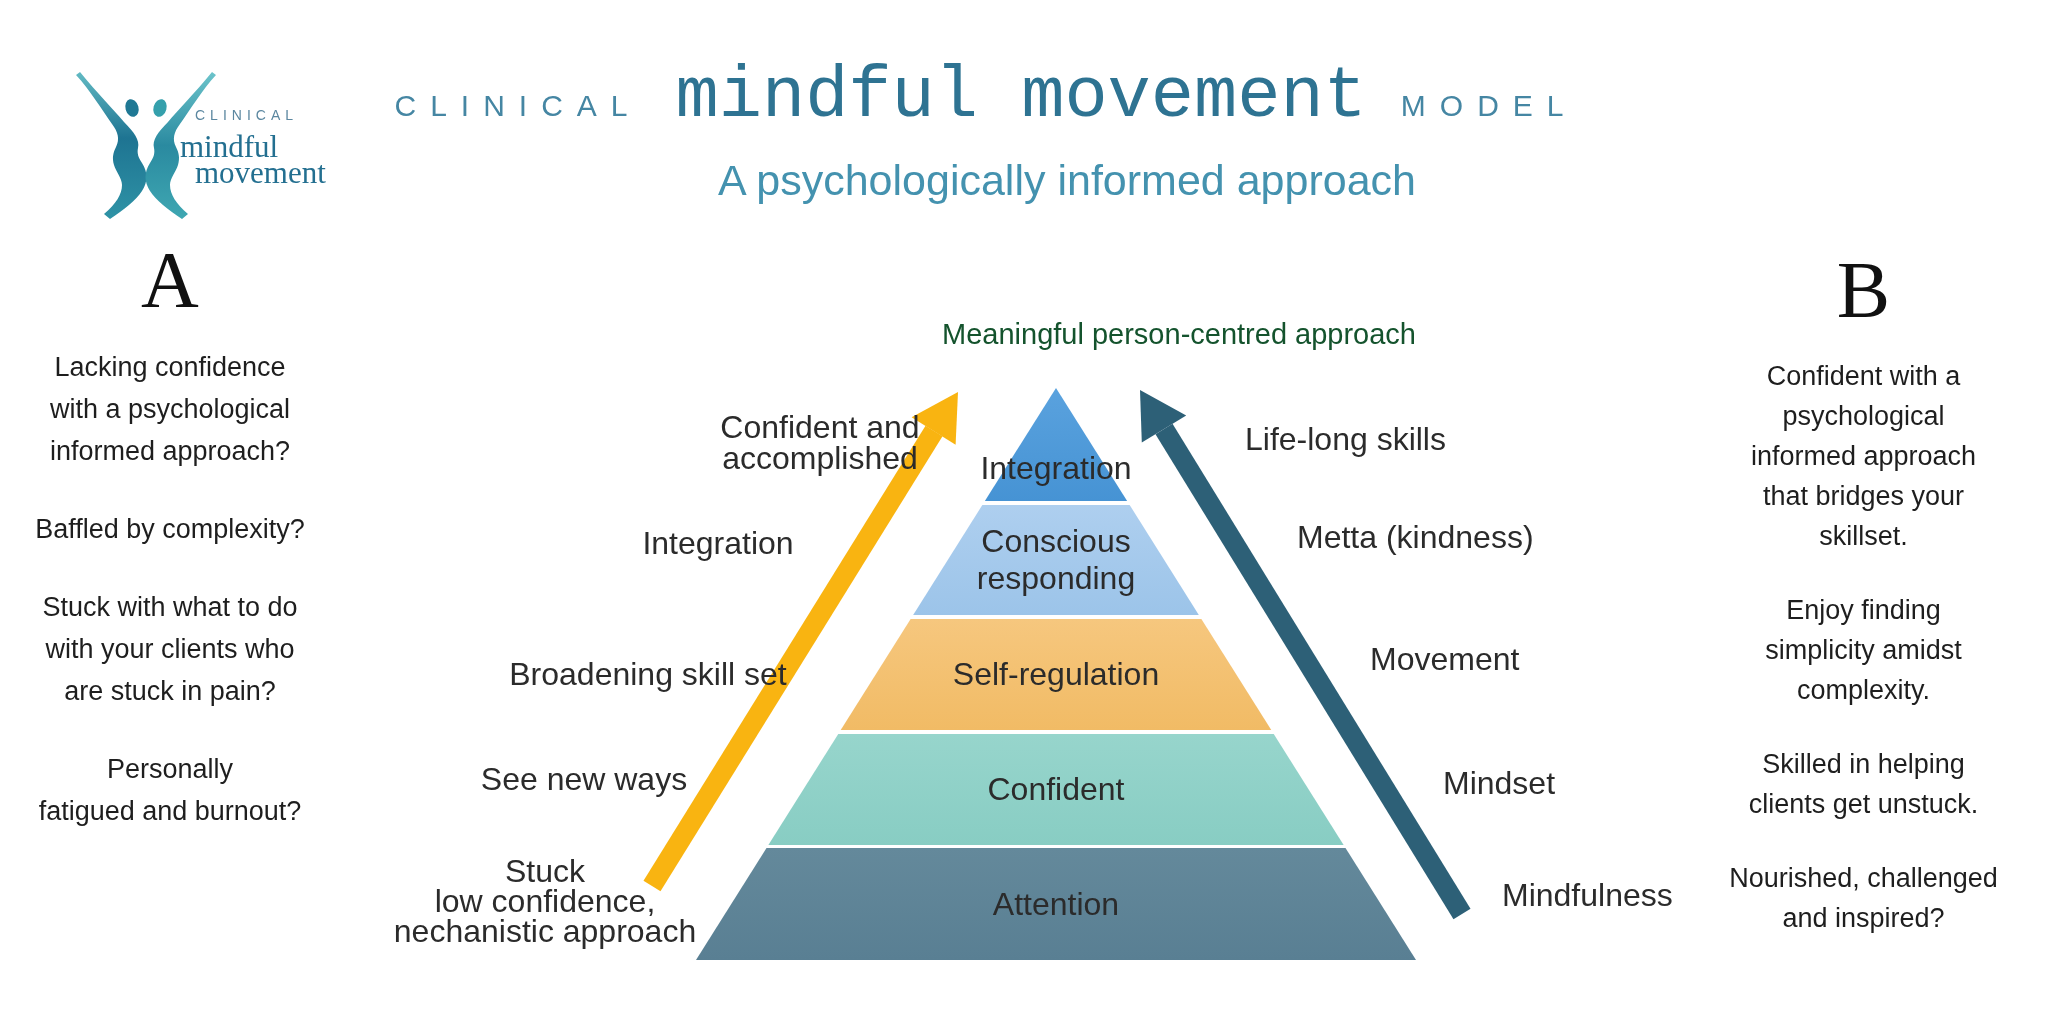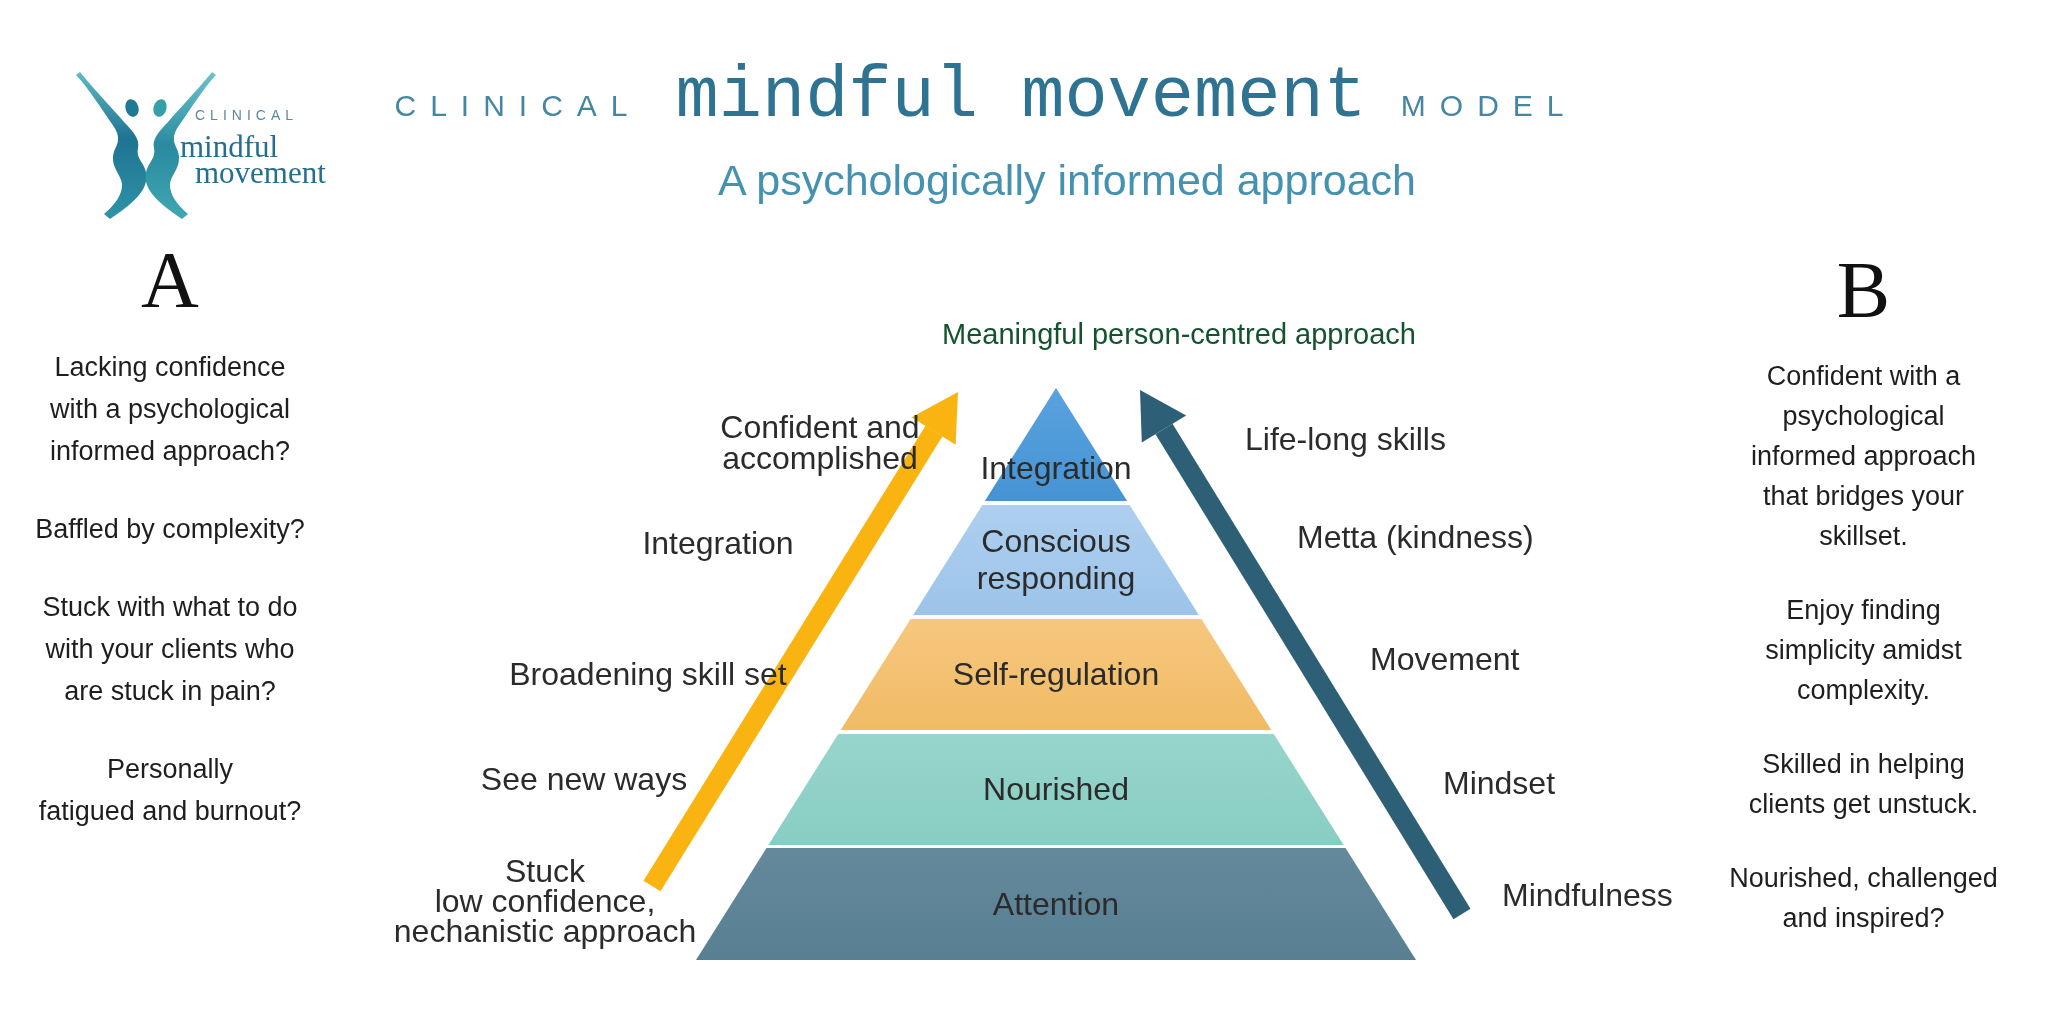--- a/index.html
+++ b/index.html
@@ -151,21 +151,21 @@
       <div class="layer-bg" style="background: linear-gradient(rgb(174, 207, 239), rgb(156, 196, 233));"></div>
       <div class="layer-label">Conscious
 responding</div>
     </div>
     <div class="layer l3">
       <div class="layer-bg" style="background: linear-gradient(rgb(246, 199, 126), rgb(241, 187, 101));"></div>
       <div class="layer-label">Self-regulation</div>
     </div>
     <div class="layer l4">
       <div class="layer-bg" style="background: linear-gradient(rgb(151, 213, 204), rgb(136, 205, 195));"></div>
-      <div class="layer-label">Nourished</div>
+      <div class="layer-label">Confident</div>
     </div>
     <div class="layer l5">
       <div class="layer-bg" style="background: linear-gradient(rgb(100, 137, 155), rgb(89, 127, 147));"></div>
       <div class="layer-label">Attention</div>
     </div>
   </div>
 
   <svg class="arrows" viewBox="0 0 2048 1024">
     <g>
       <line x1="652" y1="886" x2="934" y2="431" stroke-width="20" style="stroke:var(--up-arrow,#f9b411)"></line>

